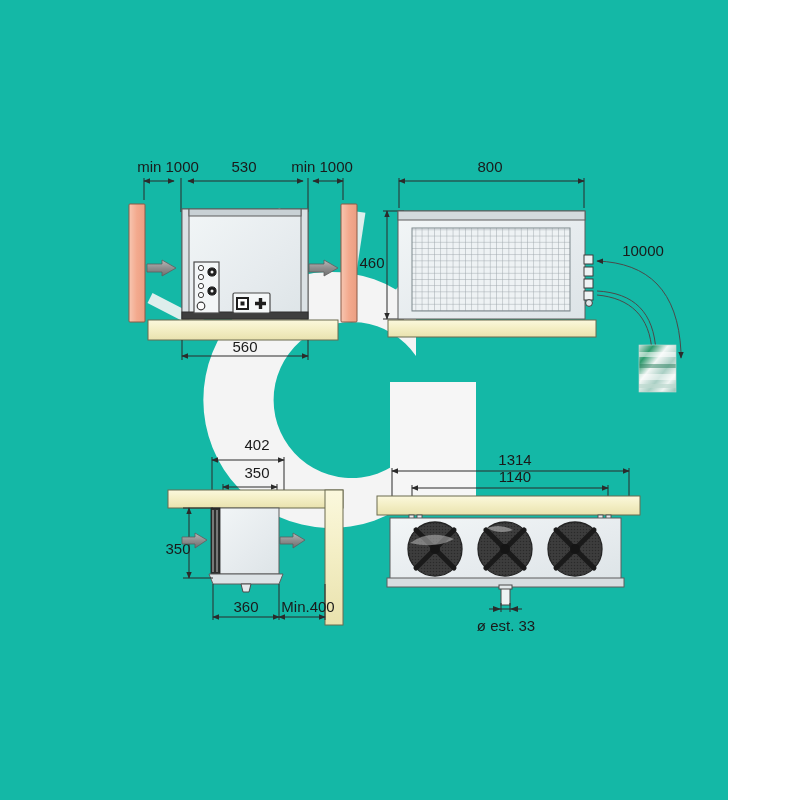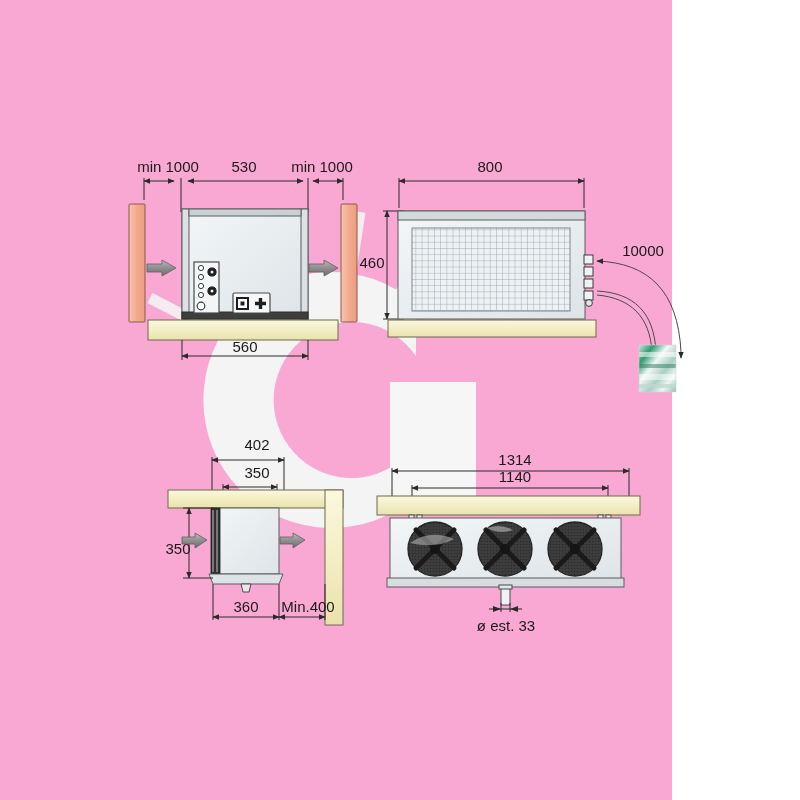--- a/index.html
+++ b/index.html
@@ -9,23 +9,23 @@
   }
   body {
     width: 800px;
     height: 800px;
     font-family: "Liberation Sans", sans-serif;
     overflow: hidden;
     position: relative;
   }
   #sheet {
     position: relative;
-    width: 672px;
+    width: 728px;
     height: 800px;
-    background: #f9a8d4;
+    background: #14b8a6;
   }
   svg.drawing {
     position: absolute;
     left: 0;
     top: 0;
     width: 800px;
     height: 800px;
   }
   text {
     font-family: "Liberation Sans", sans-serif;

